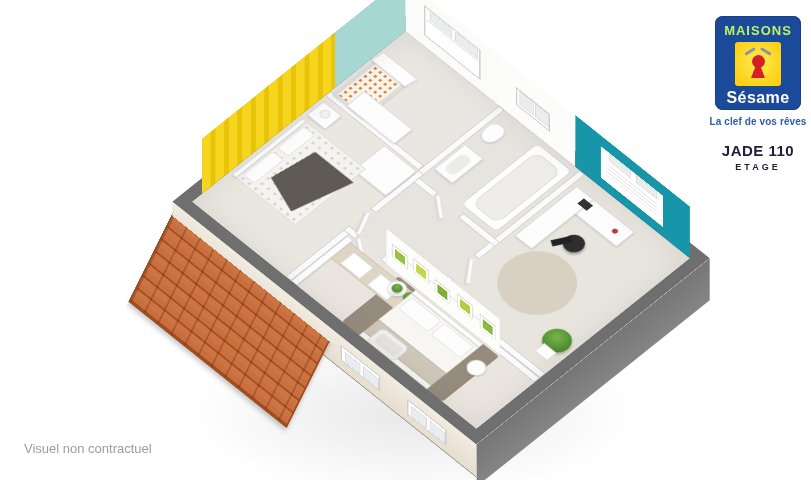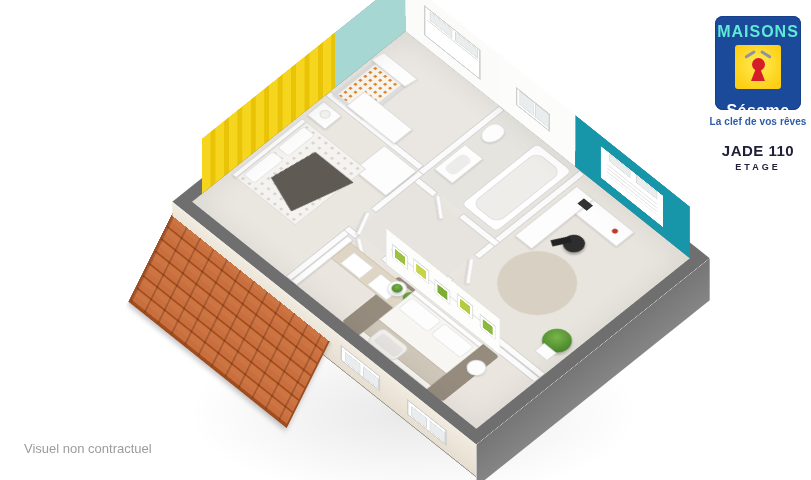--- a/index.html
+++ b/index.html
@@ -47,31 +47,31 @@
 
   .plant{position:absolute;border-radius:50%;
     background:radial-gradient(circle at 40% 40%, #79b54a, #4c8a2e 70%);
     box-shadow:2px 2px 3px rgba(0,0,0,0.2);}
   .pot{position:absolute;background:#fff;border:1px solid #ddd;}
 
   
   .brand{position:absolute;left:702px;top:16px;width:112px;text-align:center;}
   .brand-tile{width:86px;height:94px;margin:0 auto;background:#1b4a9b;border-radius:8px;
     box-shadow:0 0 0 1px #16408a inset;padding-top:7px;box-sizing:border-box;}
-  .brand-top{color:#5eead4;font-weight:bold;font-size:16px;letter-spacing:1px;}
+  .brand-top{color:#bef264;font-weight:bold;font-size:13px;letter-spacing:1px;}
   .key-tile{width:46px;height:44px;margin:4px auto 0;border-radius:3px;
     background:radial-gradient(circle at 50% 45%, #ffe341 25%, #fccf14 80%);position:relative;}
   .roof-bar{position:absolute;width:12px;height:2.5px;background:#8d95a3;border-radius:2px;top:8px;}
   .roof-bar.l{left:9px;transform:rotate(-32deg);}
   .roof-bar.r{right:9px;transform:rotate(32deg);}
   .key-circle{position:absolute;left:50%;top:13px;width:13px;height:13px;margin-left:-6.5px;
     background:#d41f28;border-radius:50%;}
   .key-stem{position:absolute;left:50%;top:23px;width:14px;height:13px;margin-left:-7px;background:#d41f28;
     clip-path:polygon(36% 0,64% 0,100% 100%,0 100%);}
-  .brand-script{color:#fff;font-weight:bold;font-size:16px;letter-spacing:.4px;margin-top:13px;}
+  .brand-script{color:#fff;font-weight:bold;font-size:16px;letter-spacing:.4px;margin-top:3px;}
   .brand-tagline{color:#2c5cab;font-size:10px;font-weight:bold;margin-top:6px;letter-spacing:.1px;}
   .plan-model{color:#20203a;font-size:15px;font-weight:bold;margin-top:15px;letter-spacing:.5px;}
   .plan-level{color:#20203a;font-size:9px;font-weight:bold;margin-top:3px;letter-spacing:3px;}
 
   .disclaimer{position:absolute;left:24px;top:441px;font-size:13px;color:#9c9c9c;}
 </style>
 </head>
 <body>
 
 <div class="stage">

